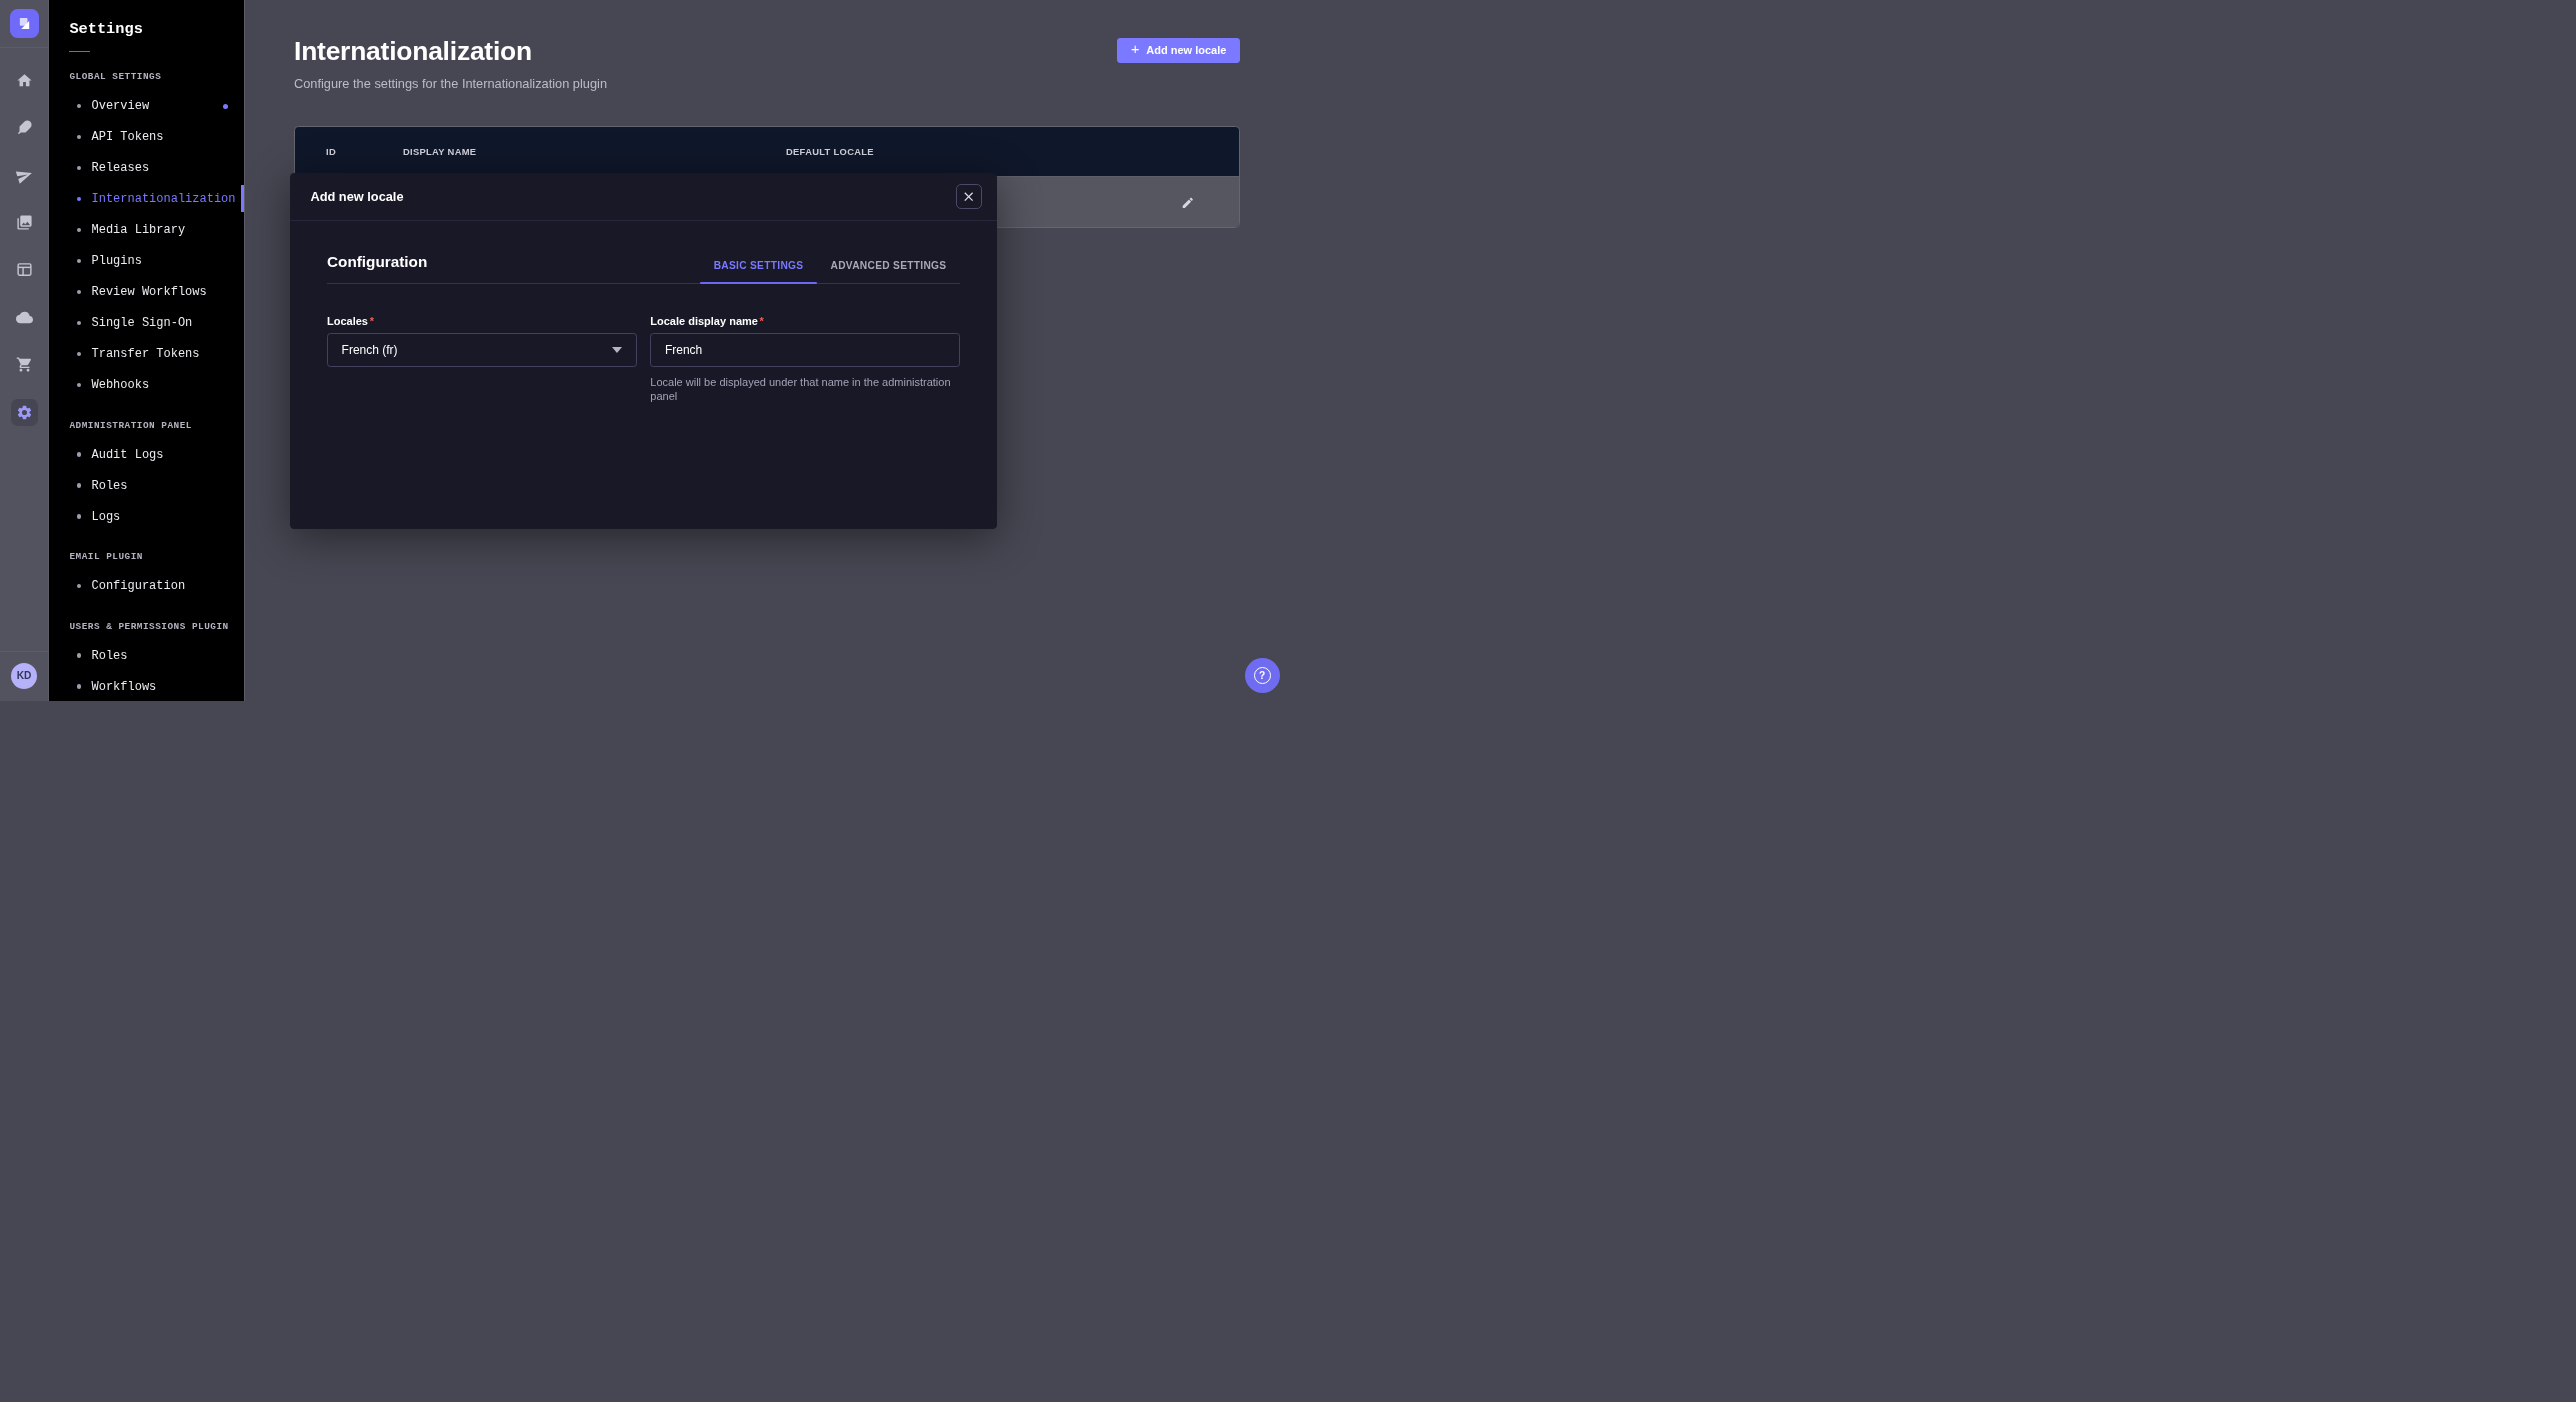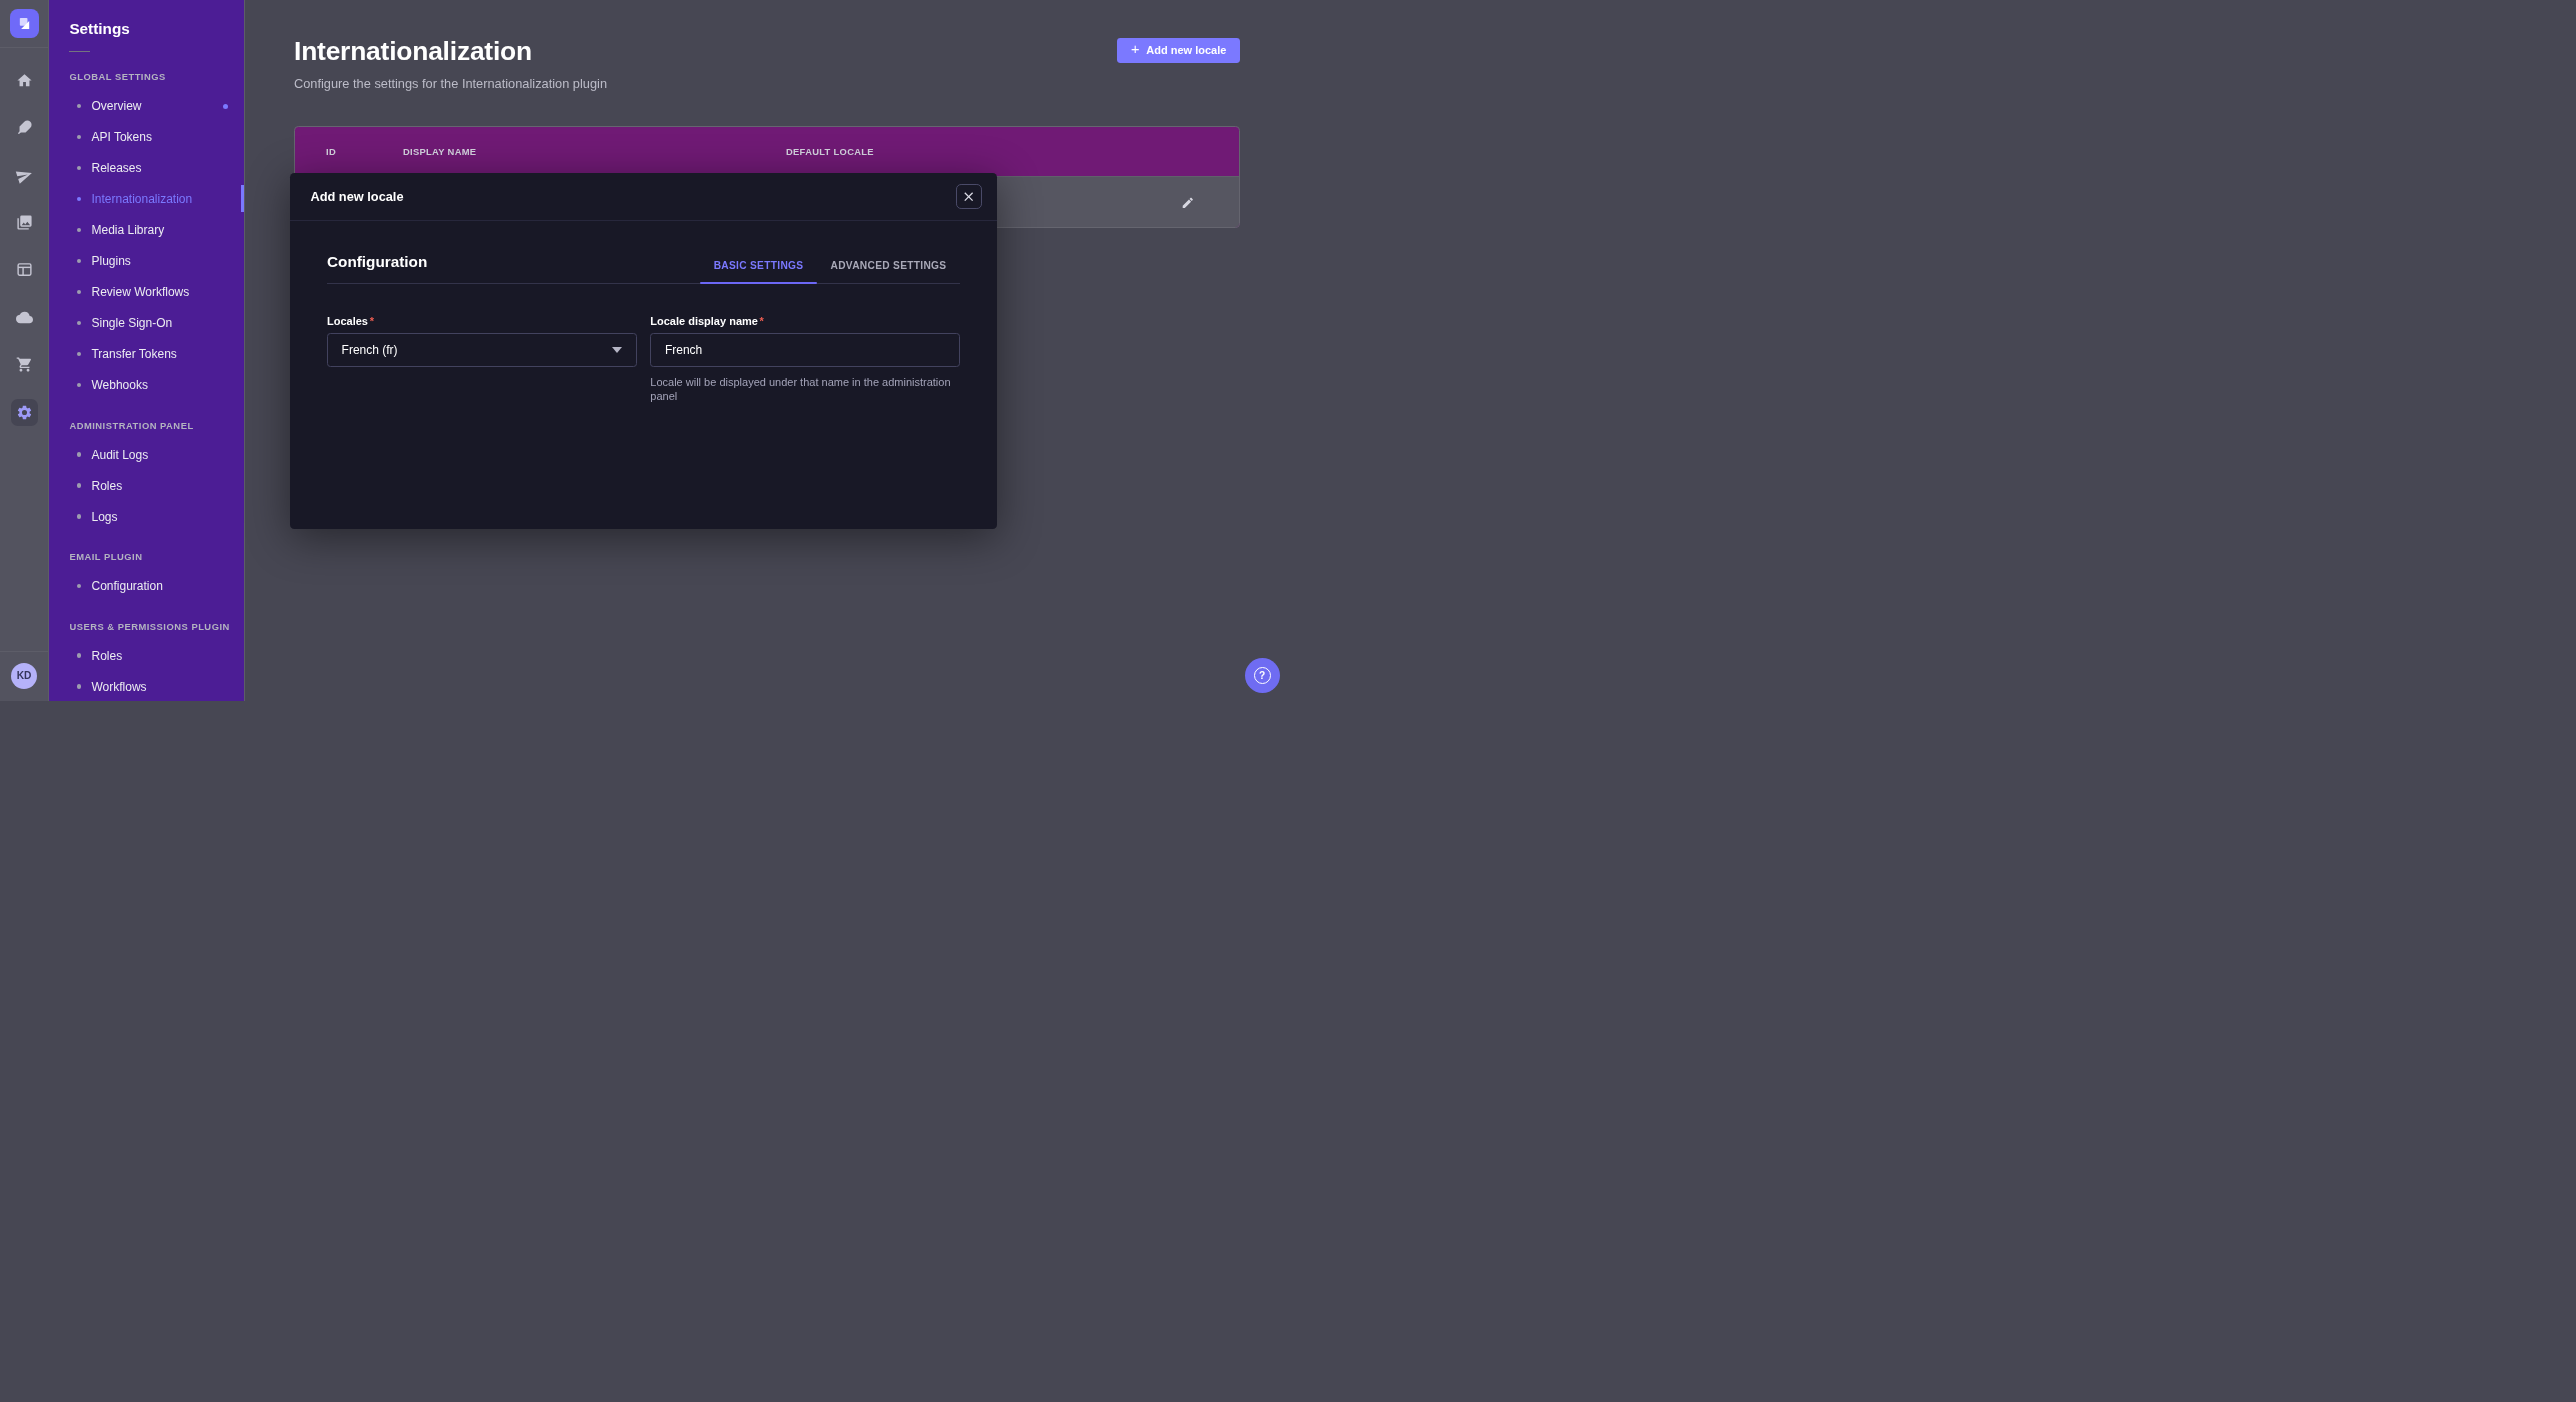--- a/index.html
+++ b/index.html
@@ -18,22 +18,22 @@
               display:flex; align-items:center; justify-content:center; cursor:pointer; color:#c5c5d2; }
   .rail-btn svg { width:17px; height:17px; }
   .rail-btn.active { background:#454553; }
   .rail-btn.active svg { fill:#9d9af7; }
   .rail-bottom { margin-top:auto; width:49px; display:flex; flex-direction:column; align-items:center; }
   .rail-bottom .rail-divider { margin-top:0; }
   .avatar { width:26.4px; height:26.4px; border-radius:50%; background:#b5b2f9; color:#35355c;
             font-size:10.2px; font-weight:bold; border:none; margin:11px 0 12px 0; cursor:pointer; }
 
   
-  .subnav { width:196px; background:#4c1d95; border-right:0.9px solid #5d5d68; flex:none;
-            padding-top:19.6px; position:relative; z-index:2; }
+  .subnav { width:196px; background:#000000; border-right:0.9px solid #5d5d68; flex:none;
+            padding-top:19.6px; position:relative; z-index:2;font-family:Liberation Mono, monospace; }
   .subnav-title { color:#ffffff; font-size:15.3px; font-weight:bold; padding-left:20.4px; }
   .subnav-title-divider { width:20.4px; height:0.9px; background:#74747f; margin:13.6px 0 0 20.4px; }
   .nav-section-label { color:#b3b3c0; font-size:9.4px; font-weight:bold; letter-spacing:0.5px;
                        margin:19px 0 8.5px 20.4px; }
   .nav-item { position:relative; height:31px; display:flex; align-items:center; padding-left:28px;
               cursor:pointer; color:#eceдf1; }
   .nav-item { color:#ecedf1; }
   .bullet { width:4.3px; height:4.3px; border-radius:50%; background:#9d9daf; flex:none; }
   .nav-label { font-size:12px; margin-left:10.2px; }
   .nav-item.active .bullet { background:#7b79ff; }
@@ -45,21 +45,21 @@
   main { flex:1; padding:0 48px 0 49px; }
   .page-header { display:flex; justify-content:space-between; align-items:flex-start; margin-top:36px; }
   .page-title { color:#ffffff; font-size:26.4px; font-weight:bold; letter-spacing:-0.2px; }
   .page-subtitle { color:#bcbcc8; font-size:12.8px; margin-top:8.5px; }
   .btn-primary { display:inline-flex; align-items:center; gap:6.8px; border:none; cursor:pointer;
                  border-radius:3.4px; color:#ffffff; font-size:11px; font-weight:bold;
                  font-family:"Liberation Sans", sans-serif; }
   .btn-add { background:#7b79ff; height:25.6px; padding:0 13.6px; margin-top:1.7px; }
   .btn-add .plus { font-size:14.5px; font-weight:normal; line-height:1; margin-top:-1.7px; }
 
-  .table-card { margin-top:35px; height:102px; background:#701a75; border:0.9px solid #65656f;
+  .table-card { margin-top:35px; height:102px; background:#0f172a; border:0.9px solid #65656f;
                 border-radius:4.3px; overflow:hidden; }
   .table-head { height:49px; display:grid; grid-template-columns:77px 383px 1fr 34px;
                 align-items:center; padding:0 34px 0 31px; }
   .table-head span { color:#d3d3de; font-size:9.4px; font-weight:bold; letter-spacing:0.3px; }
   .table-row { height:53px; border-top:0.9px solid #60606b; background:#565661;
                display:grid; grid-template-columns:77px 383px 1fr 34px; align-items:center;
                padding:0 34px 0 31px; }
   .icon-btn { grid-column:4; width:34px; height:34px; border:none; background:transparent;
               display:flex; align-items:center; justify-content:center; cursor:pointer; color:#d6d6e0; }
   .icon-btn svg { width:13.6px; height:13.6px; }

